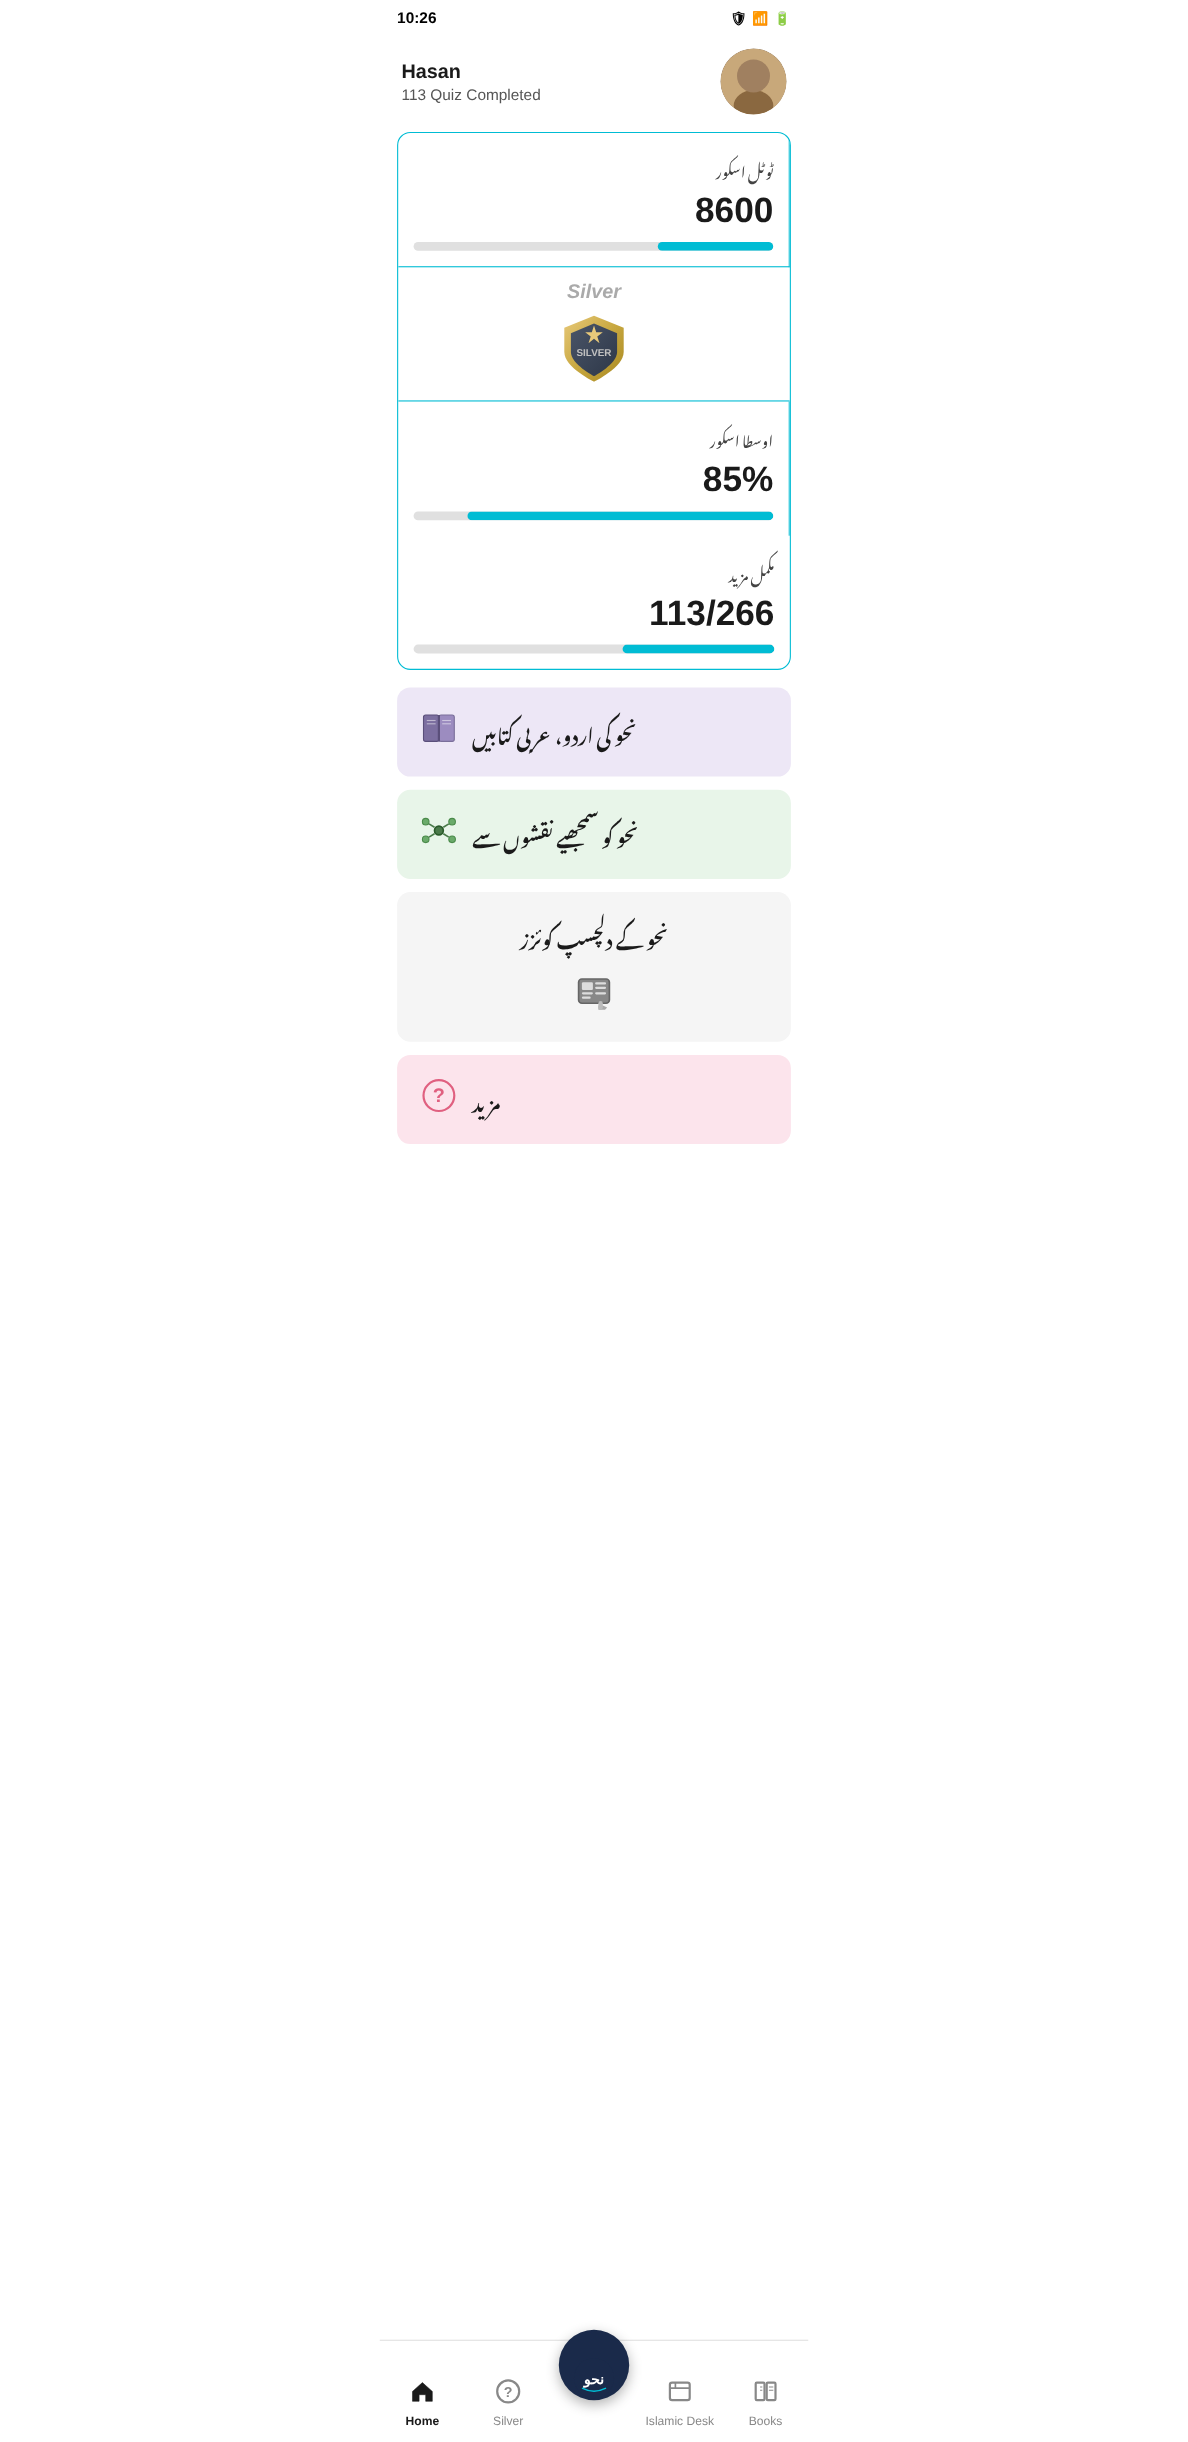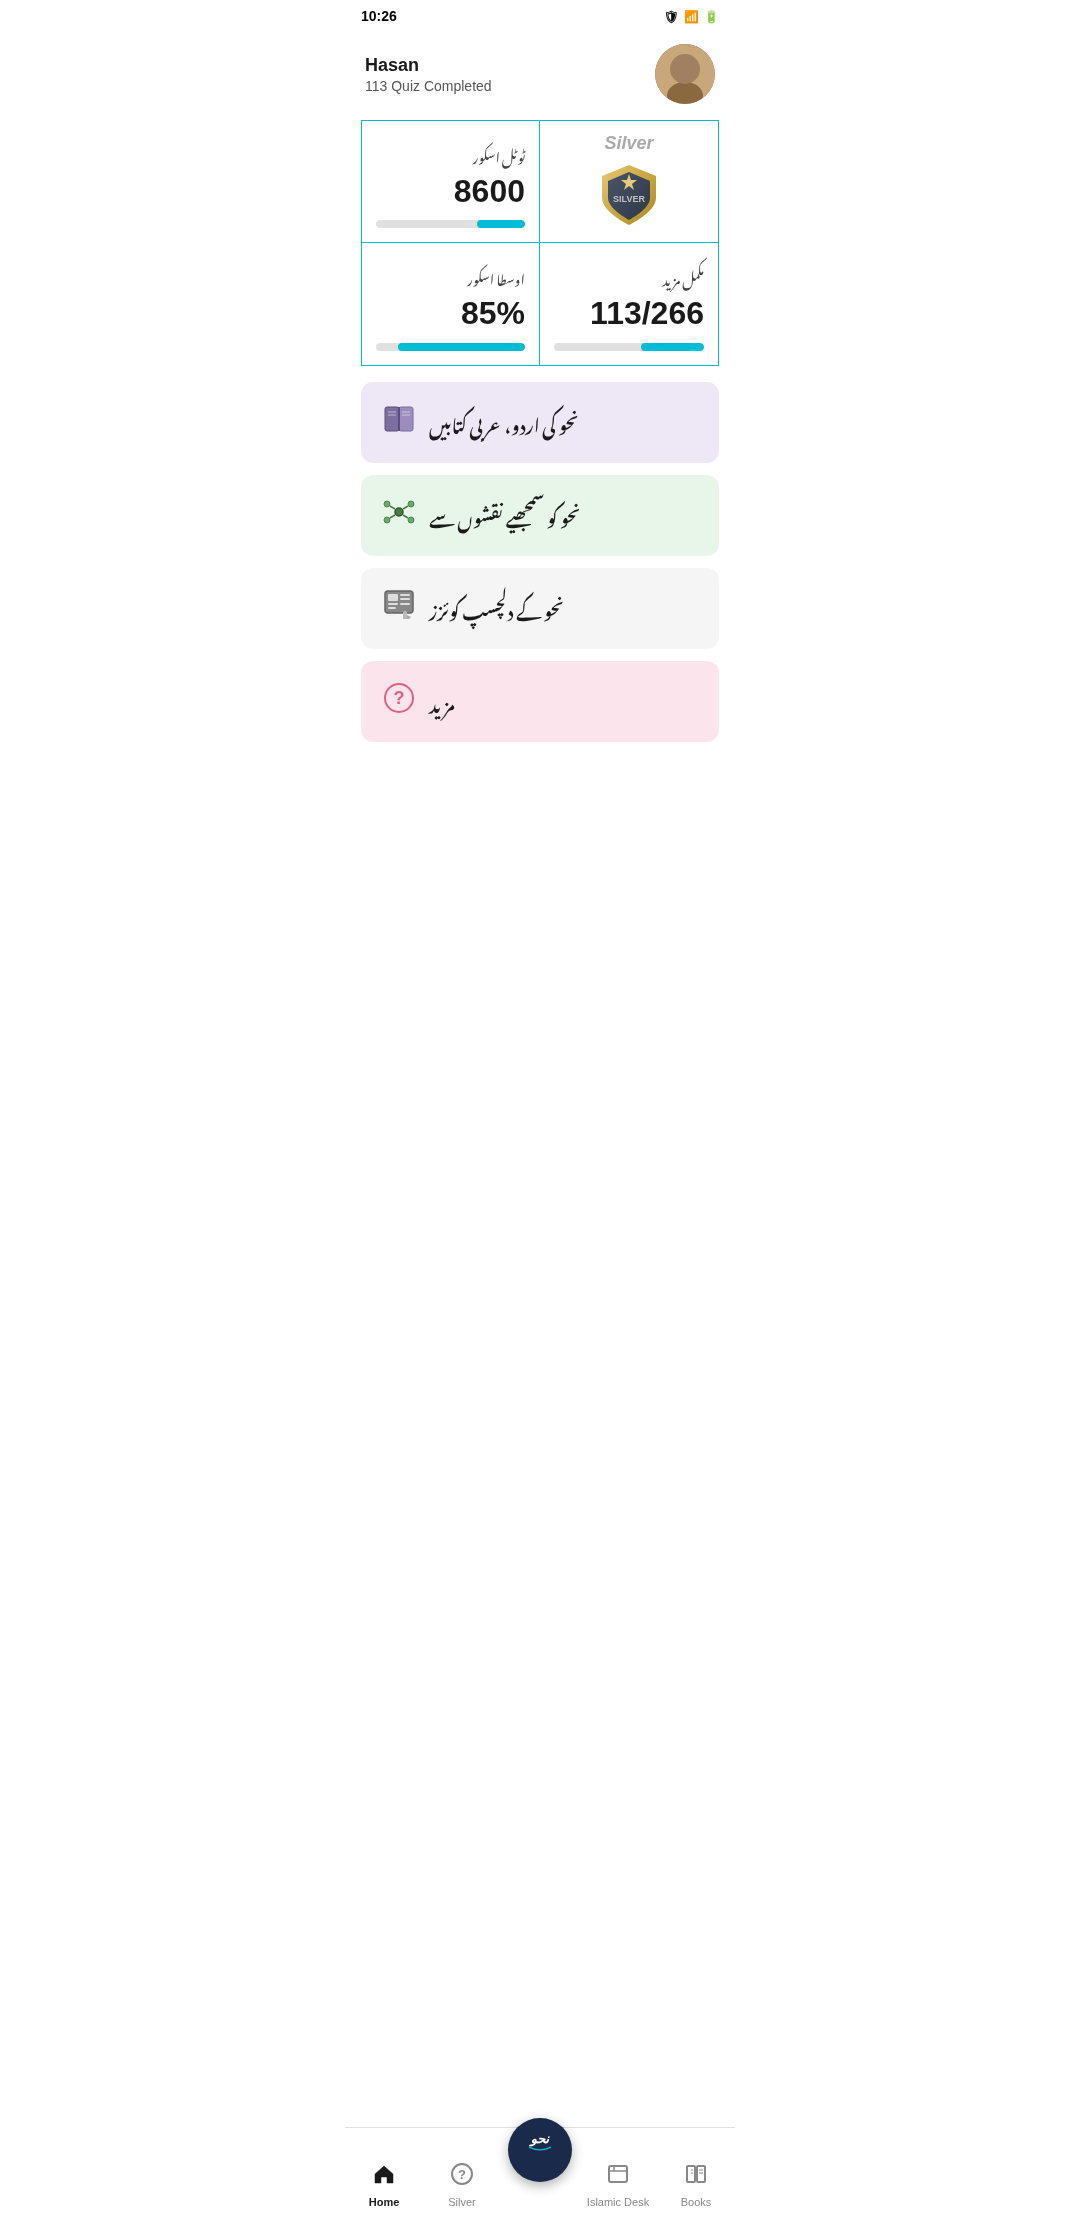--- a/index.html
+++ b/index.html
@@ -71,24 +71,24 @@
       left: 15px;
       width: 30px;
       height: 30px;
       border-radius: 50%;
       background: #a08060;
     }
 
     
     .stats-grid {
       display: grid;
-      grid-template-columns: 1fr 1fr;
+      grid-template-columns: 1fr;
       margin: 0 16px 16px 16px;
       border: 1.5px solid #00bcd4;
-      border-radius: 0;
+      border-radius: 12px;
       overflow: hidden;
     }
     .stat-cell {
       padding: 16px 14px 14px 14px;
       text-align: right;
       direction: rtl;
     }
     .stat-cell.top-left { border-bottom: 1.5px solid #00bcd4; border-right: 1.5px solid #00bcd4; }
     .stat-cell.top-right { border-bottom: 1.5px solid #00bcd4; }
     .stat-cell.bottom-left { border-right: 1.5px solid #00bcd4; }
@@ -173,21 +173,21 @@
       text-align: right;
     }
     .menu-card-icon {
       font-size: 28px;
       flex-shrink: 0;
     }
 
     .card-blue { background: #e0f7fa; }
     .card-purple { background: #ede7f6; }
     .card-green { background: #e8f5e9; }
-    .card-gray { background: #f5f5f5; }
+    .card-gray { background: #f5f5f5; flex-direction: column; }
     .card-pink { background: #fce4ec; }
 
     
     .bottom-nav {
       position: fixed;
       bottom: 0;
       left: 50%;
       transform: translateX(-50%);
       width: 390px;
       display: flex;
@@ -224,24 +224,23 @@
       align-items: center;
       position: relative;
       top: -18px;
     }
     .nav-center-circle {
       width: 64px;
       height: 64px;
       border-radius: 50%;
       background: #1a2a4a;
       display: flex;
-      align-items: flex-start;
+      align-items: flex-end;
       justify-content: center;
       box-shadow: 0 4px 12px rgba(0,0,0,0.3);
-      font-style: italic;
     }
     .nav-center-circle svg {
       width: 40px;
       height: 40px;
     }
     .nav-center-label {
       font-size: 11px;
       color: #888;
       margin-top: 4px;
     }

